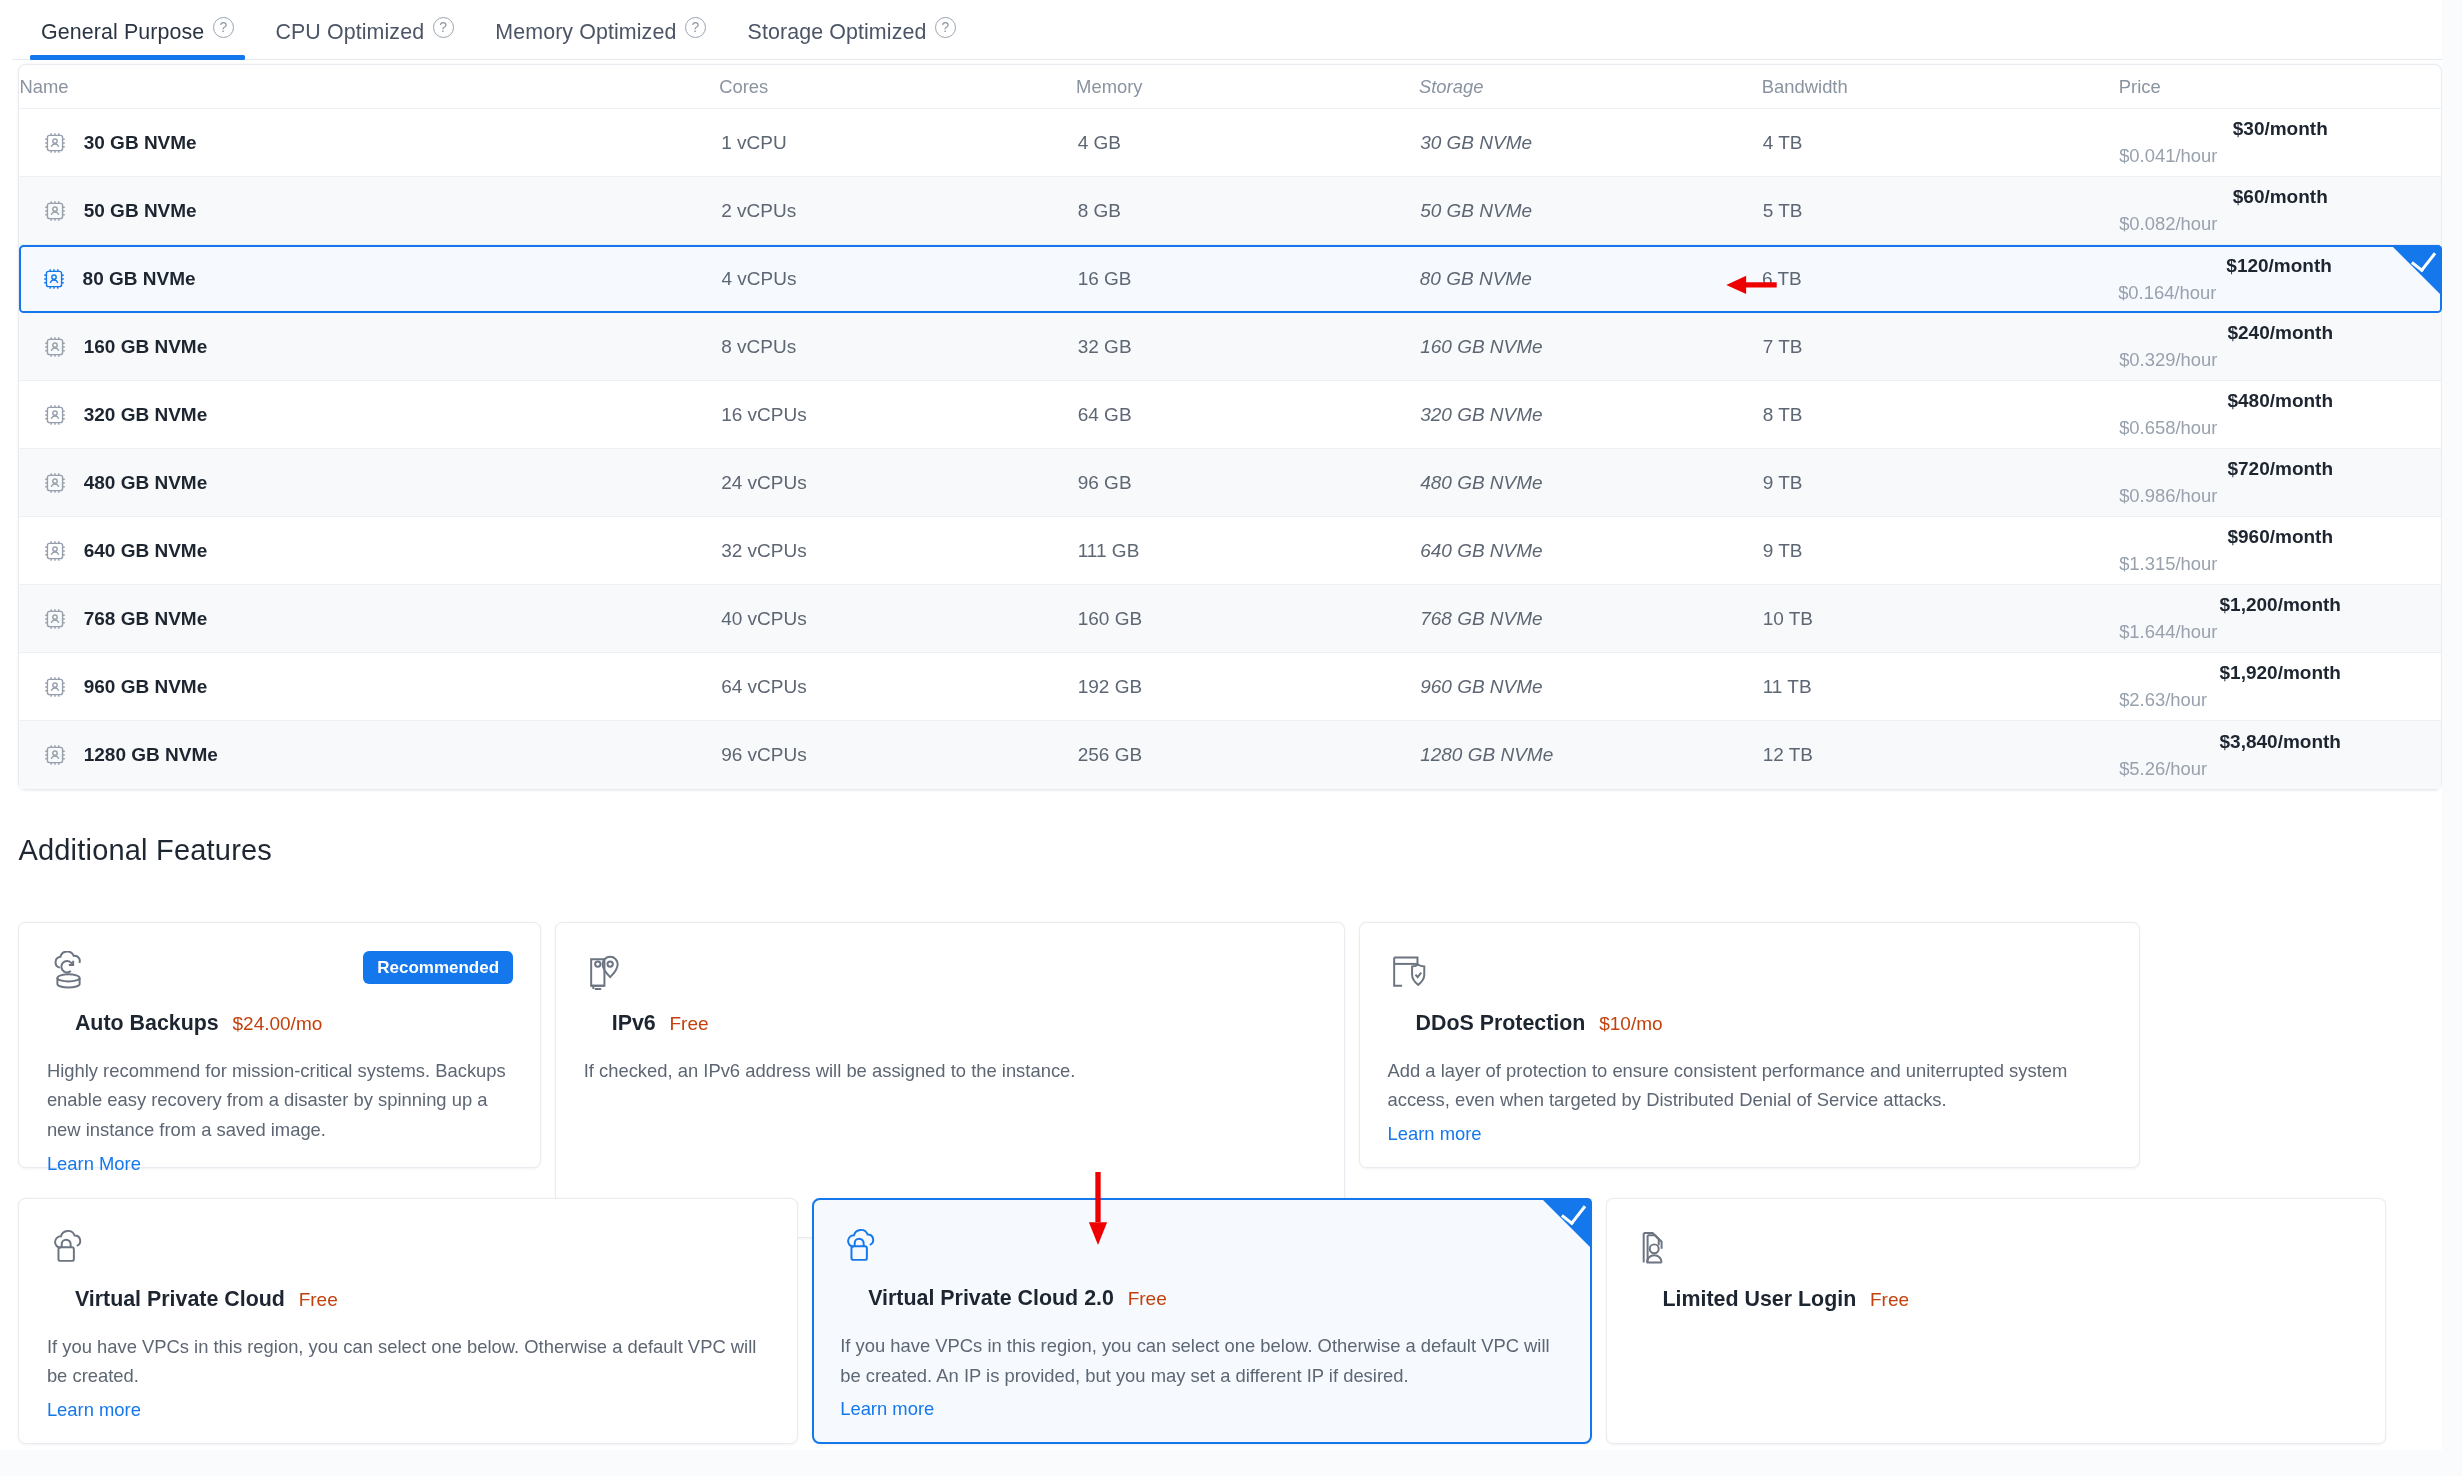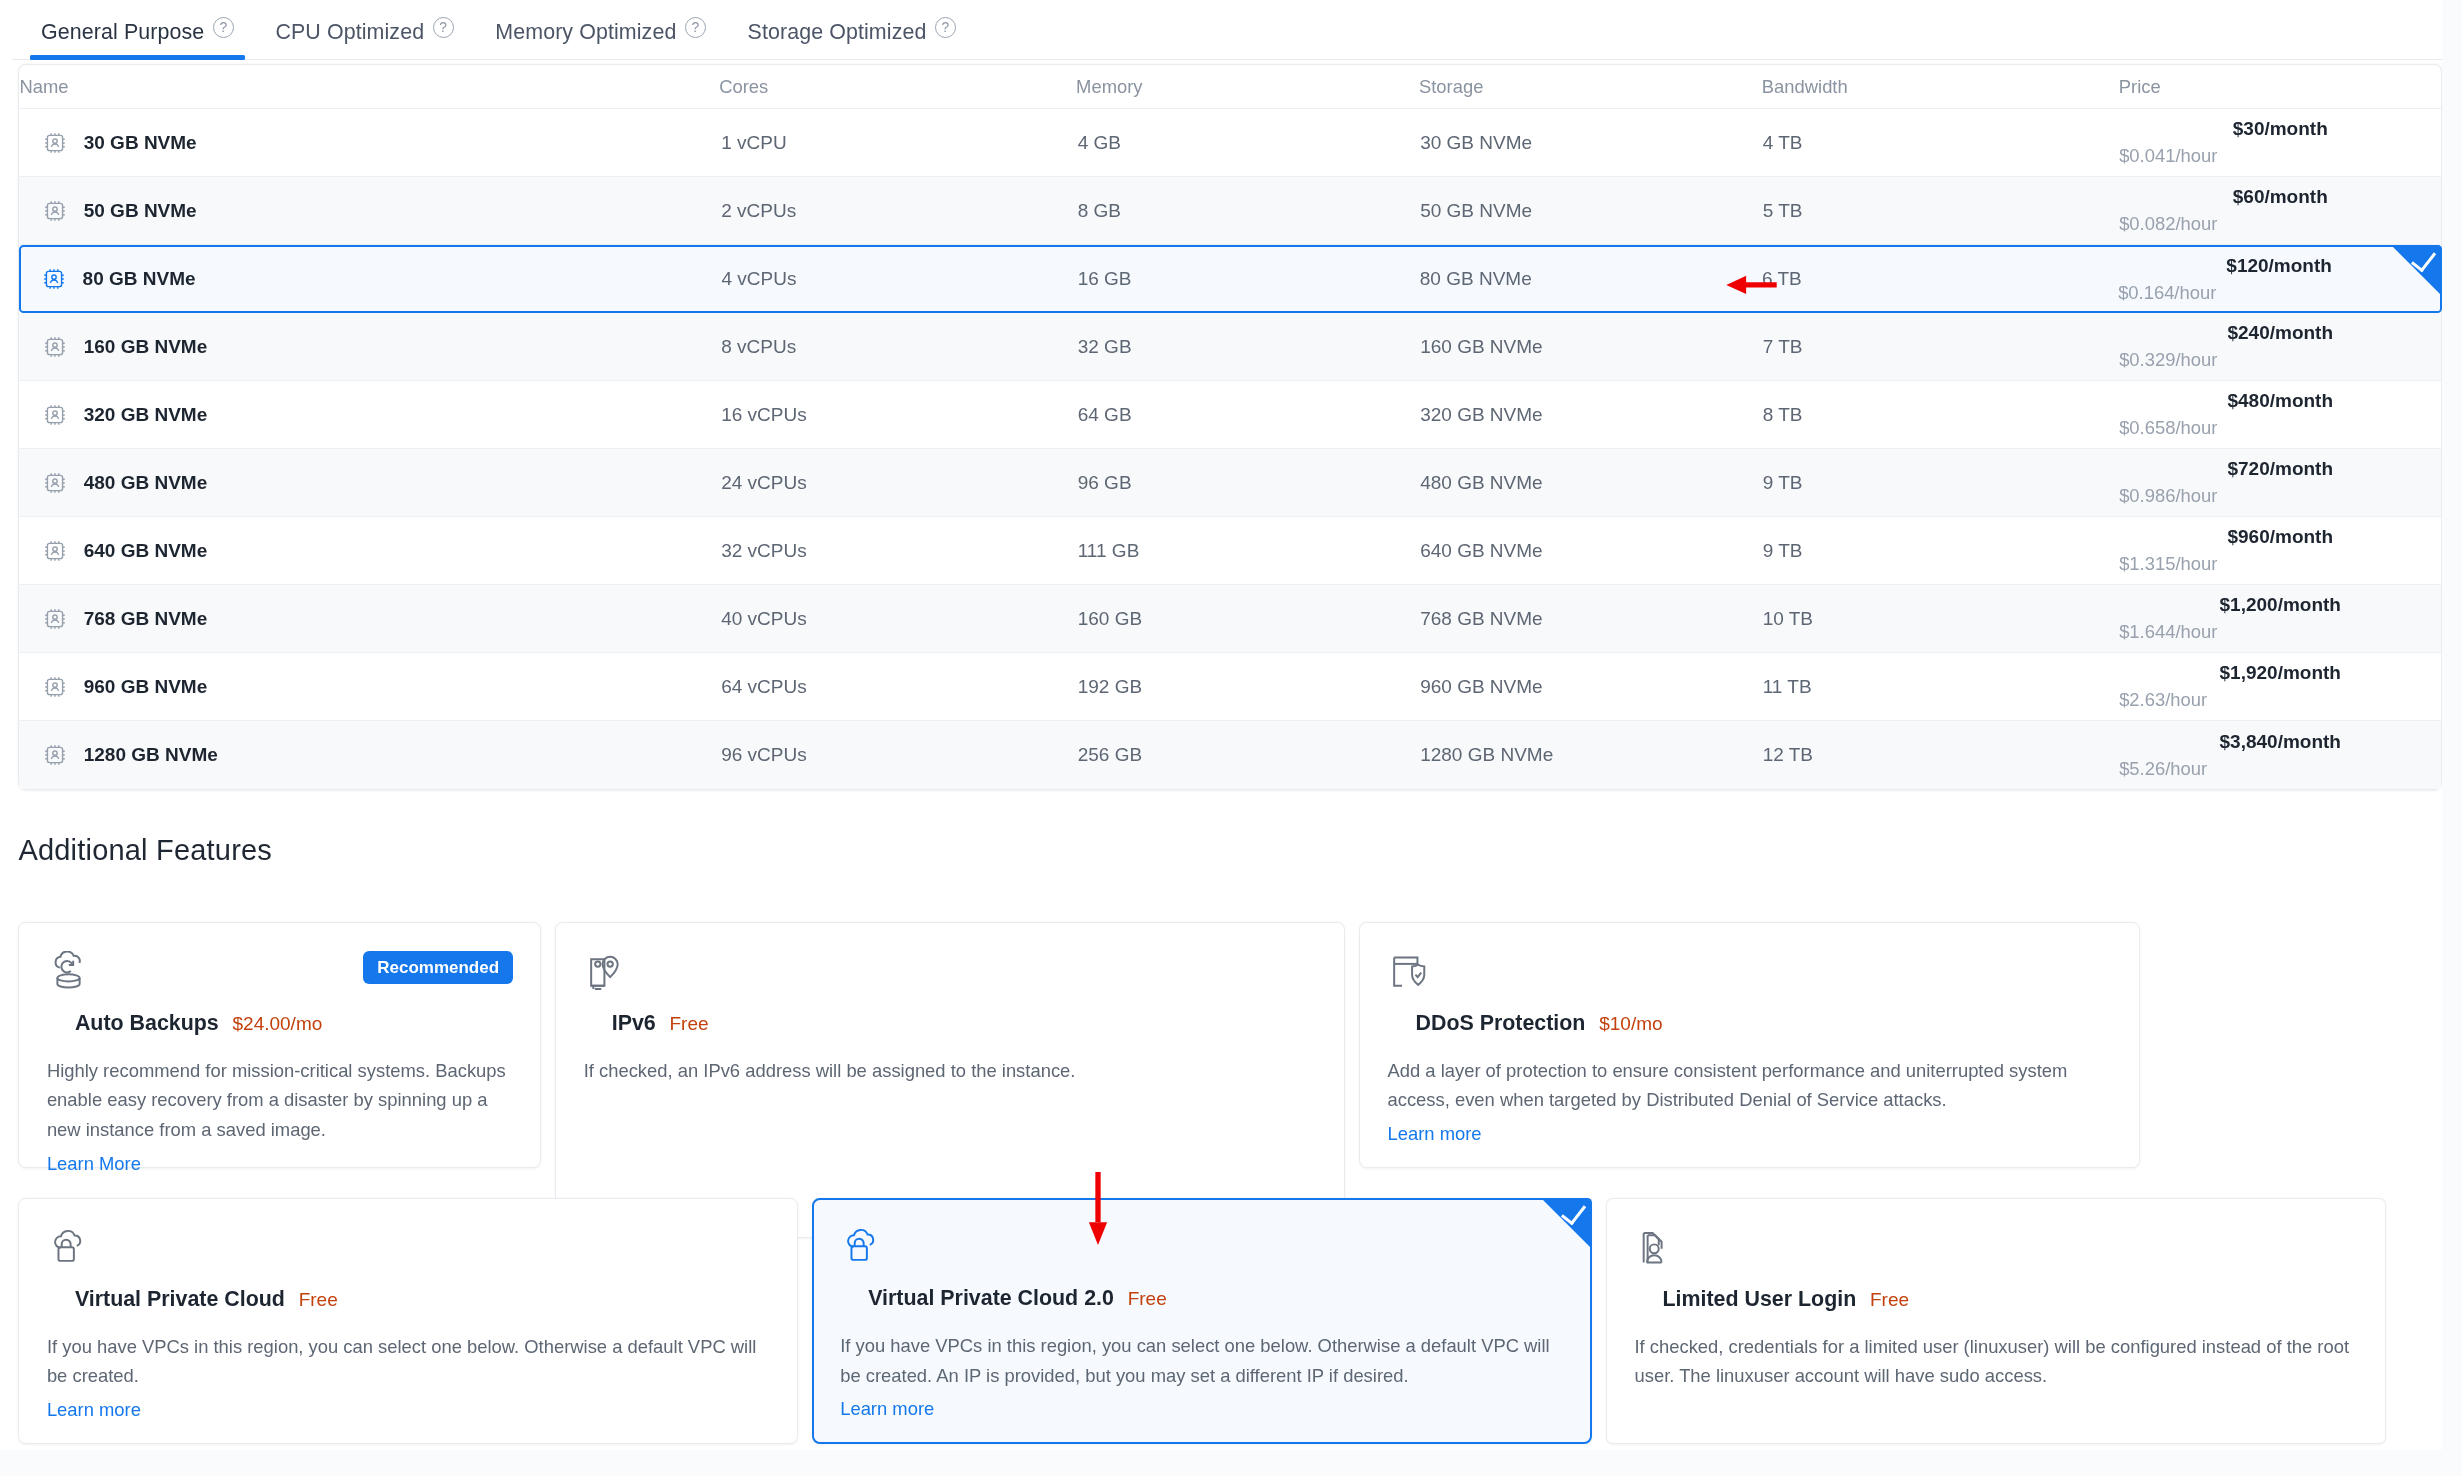--- a/index.html
+++ b/index.html
@@ -84,21 +84,21 @@
     height: 44px;
     align-items: center;
     border-bottom: 0.8px solid #eceff3;
     color: #8a93a0;
     font-size: 18.4px;
   }
   .thead .th { padding-left: 0; }
   .col-name   { width: 796px; padding-left: 23px; }
   .col-cores  { width: 406px; }
   .col-mem    { width: 390px; }
-  .col-stor   { width: 390px; }
+  .col-stor   { width: 390px; font-style: italic; }
   .col-band   { width: 406px; }
   .col-price  { width: 367px; }
 
   .trow {
     position: relative;
     display: flex;
     align-items: center;
     height: 68px;
     border-bottom: 0.8px solid #eceff3;
     font-size: 19px;
@@ -551,21 +551,21 @@
       <div class="fcard b3"><span><svg class="ficon" viewBox="0 0 24 24" fill="none" stroke="#6b7480" stroke-width="1.1">
             <path d="M5.4 3.4h5l3.4 3.4v3.4"></path>
             <path d="M5.4 3.4v16.4"></path>
             <path d="M7.6 4.6h4.2l3.6 3.6v4"></path>
             <path d="M7.6 4.6v15.2h7.8"></path>
             <circle cx="11.3" cy="12.2" r="2.5"></circle>
             <path d="M7.2 19.8c0-2.4 1.9-4 4.1-4s4.1 1.6 4.1 4"></path>
           </svg></span><div class="ftitlerow">
           <span class="ftitle">Limited User Login</span>
           <span class="fprice">Free</span>
-        </div><div class="fdesc">If checked, credentials for a limited user (linuxuser) will be configured instead of the root user. The linuxuser account will have sudo access.</div></div>
+        </div></div>
     </div>
 
   <svg class="arrow" id="arrow-row" viewBox="0 0 66 28">
     <line x1="66" y1="13" x2="22" y2="13" stroke="#ee0000" stroke-width="7"></line>
     <polygon points="0,13 26,1 26,25" fill="#ee0000"></polygon>
   </svg>
   <svg class="arrow" id="arrow-card" viewBox="0 0 26 96">
     <line x1="13" y1="0" x2="13" y2="66" stroke="#ee0000" stroke-width="7"></line>
     <polygon points="13,96 1,66 25,66" fill="#ee0000"></polygon>
   </svg>

